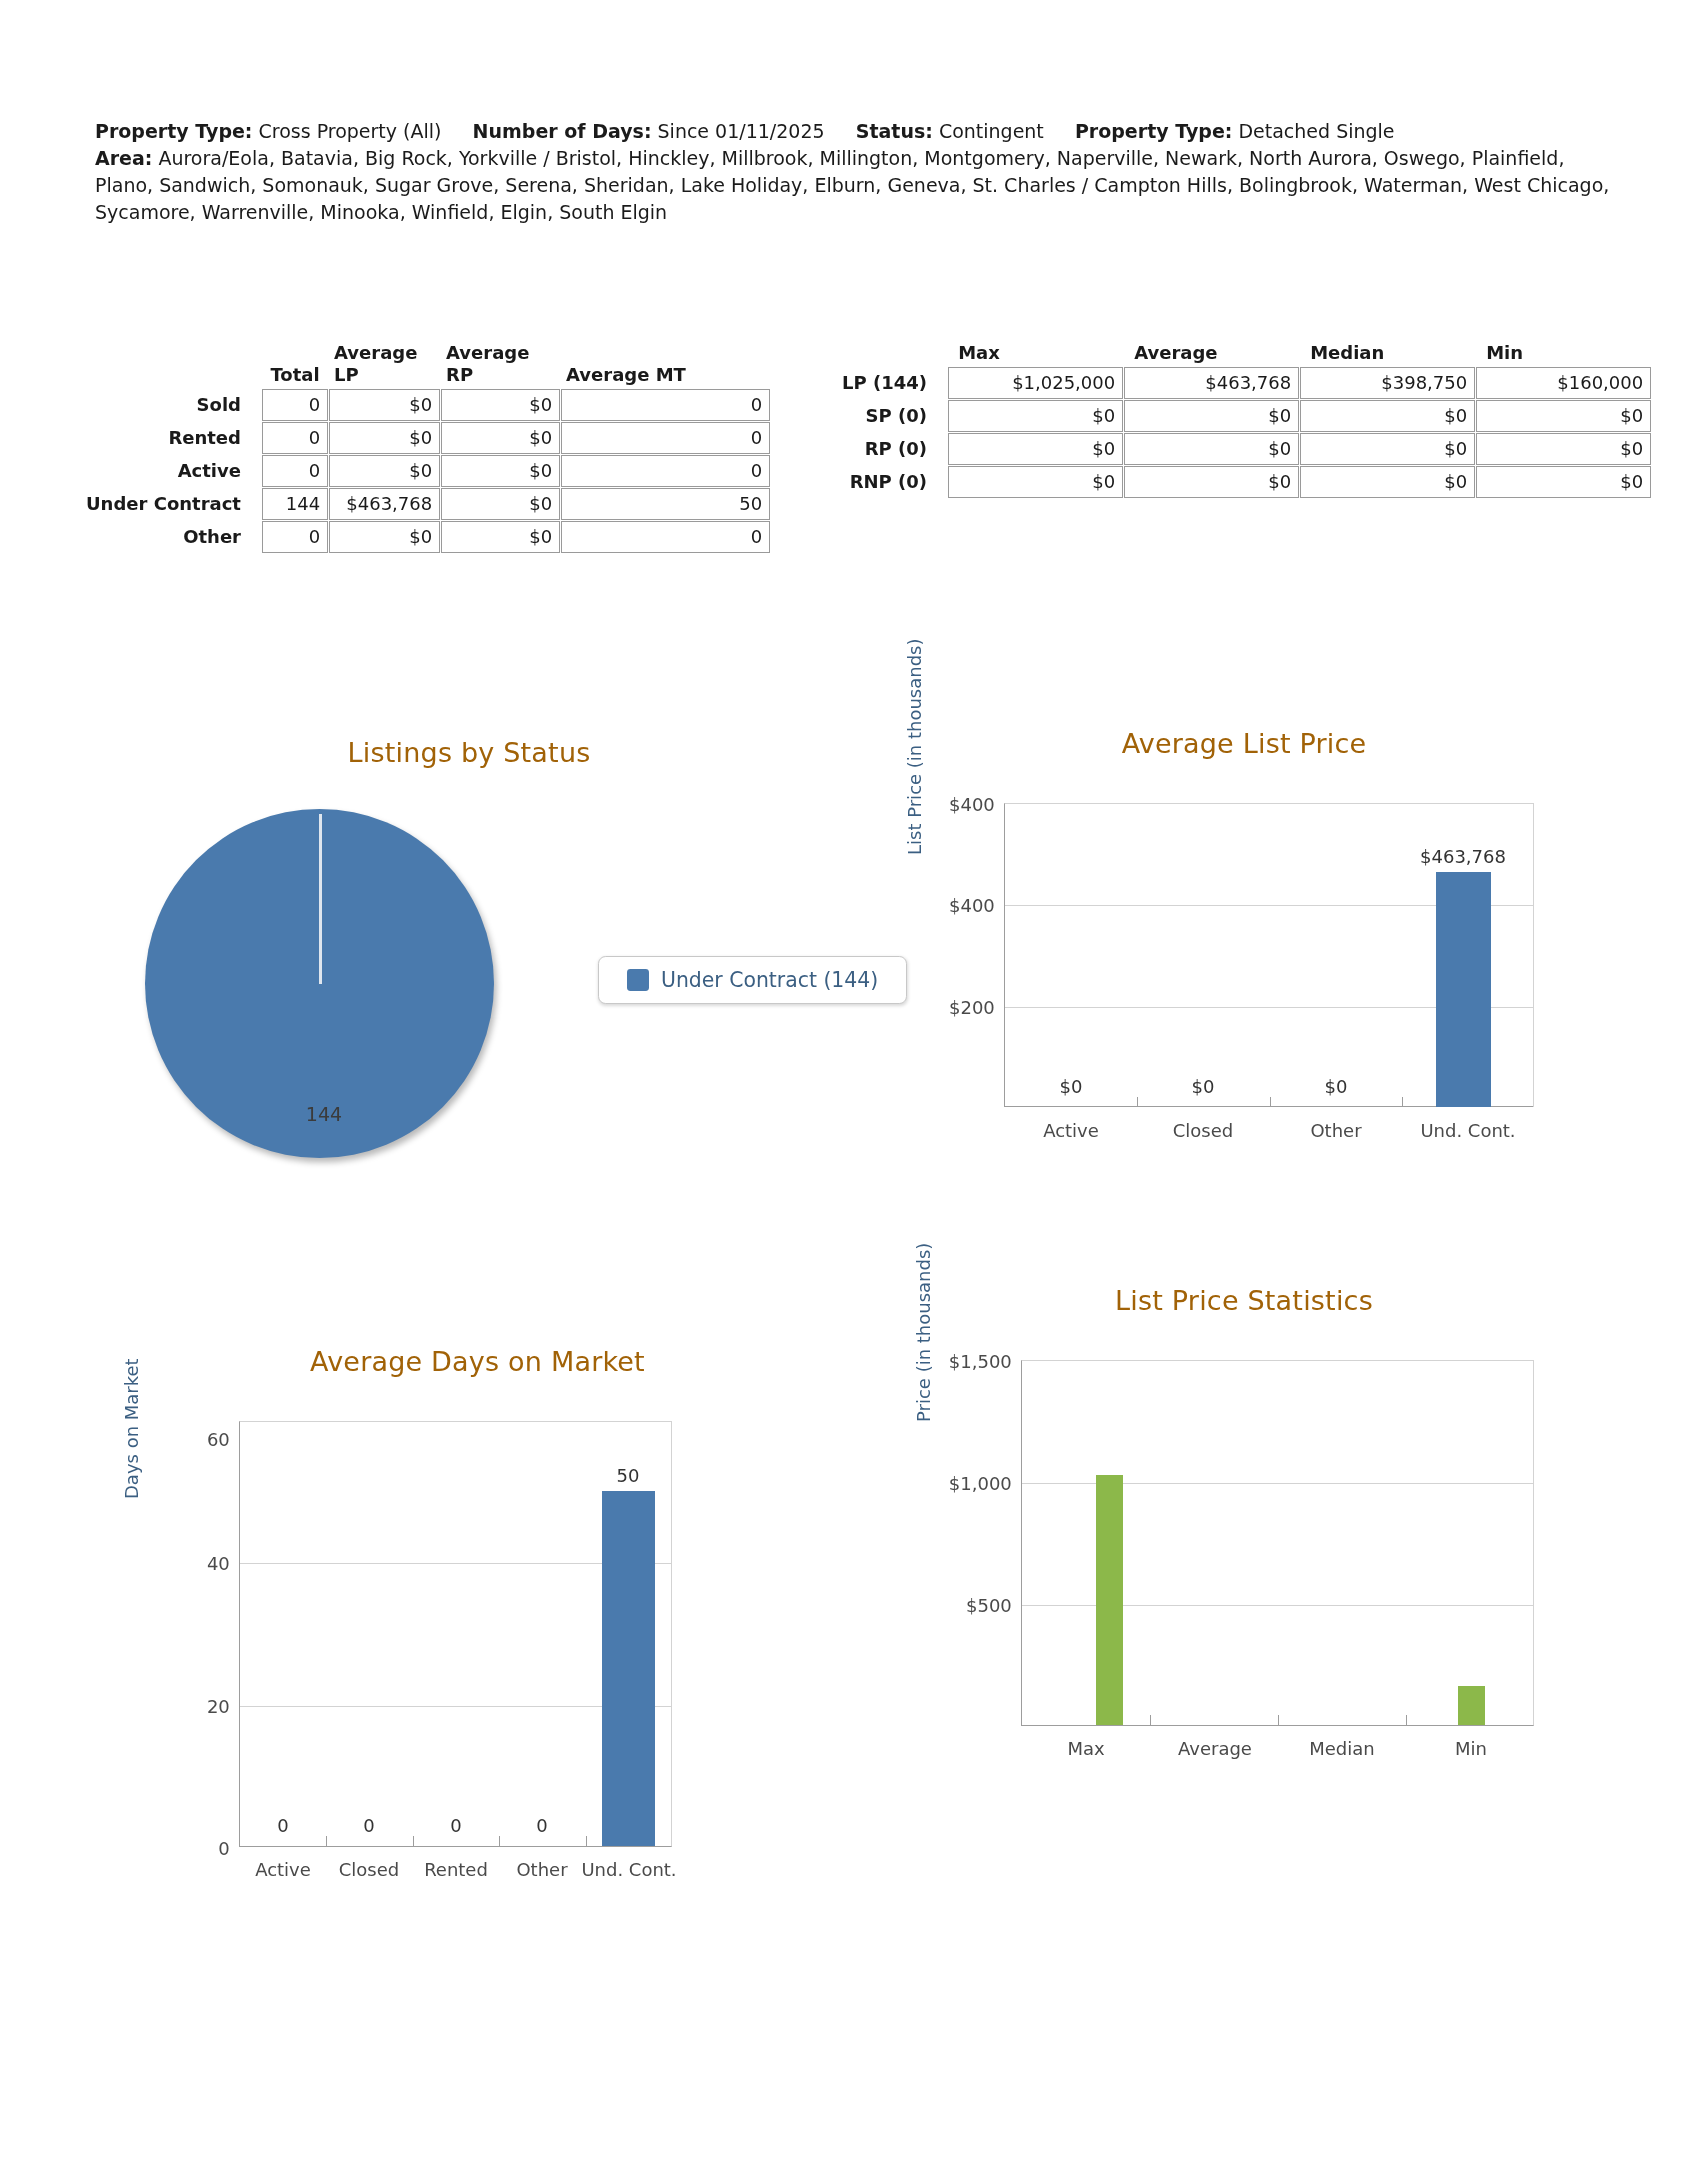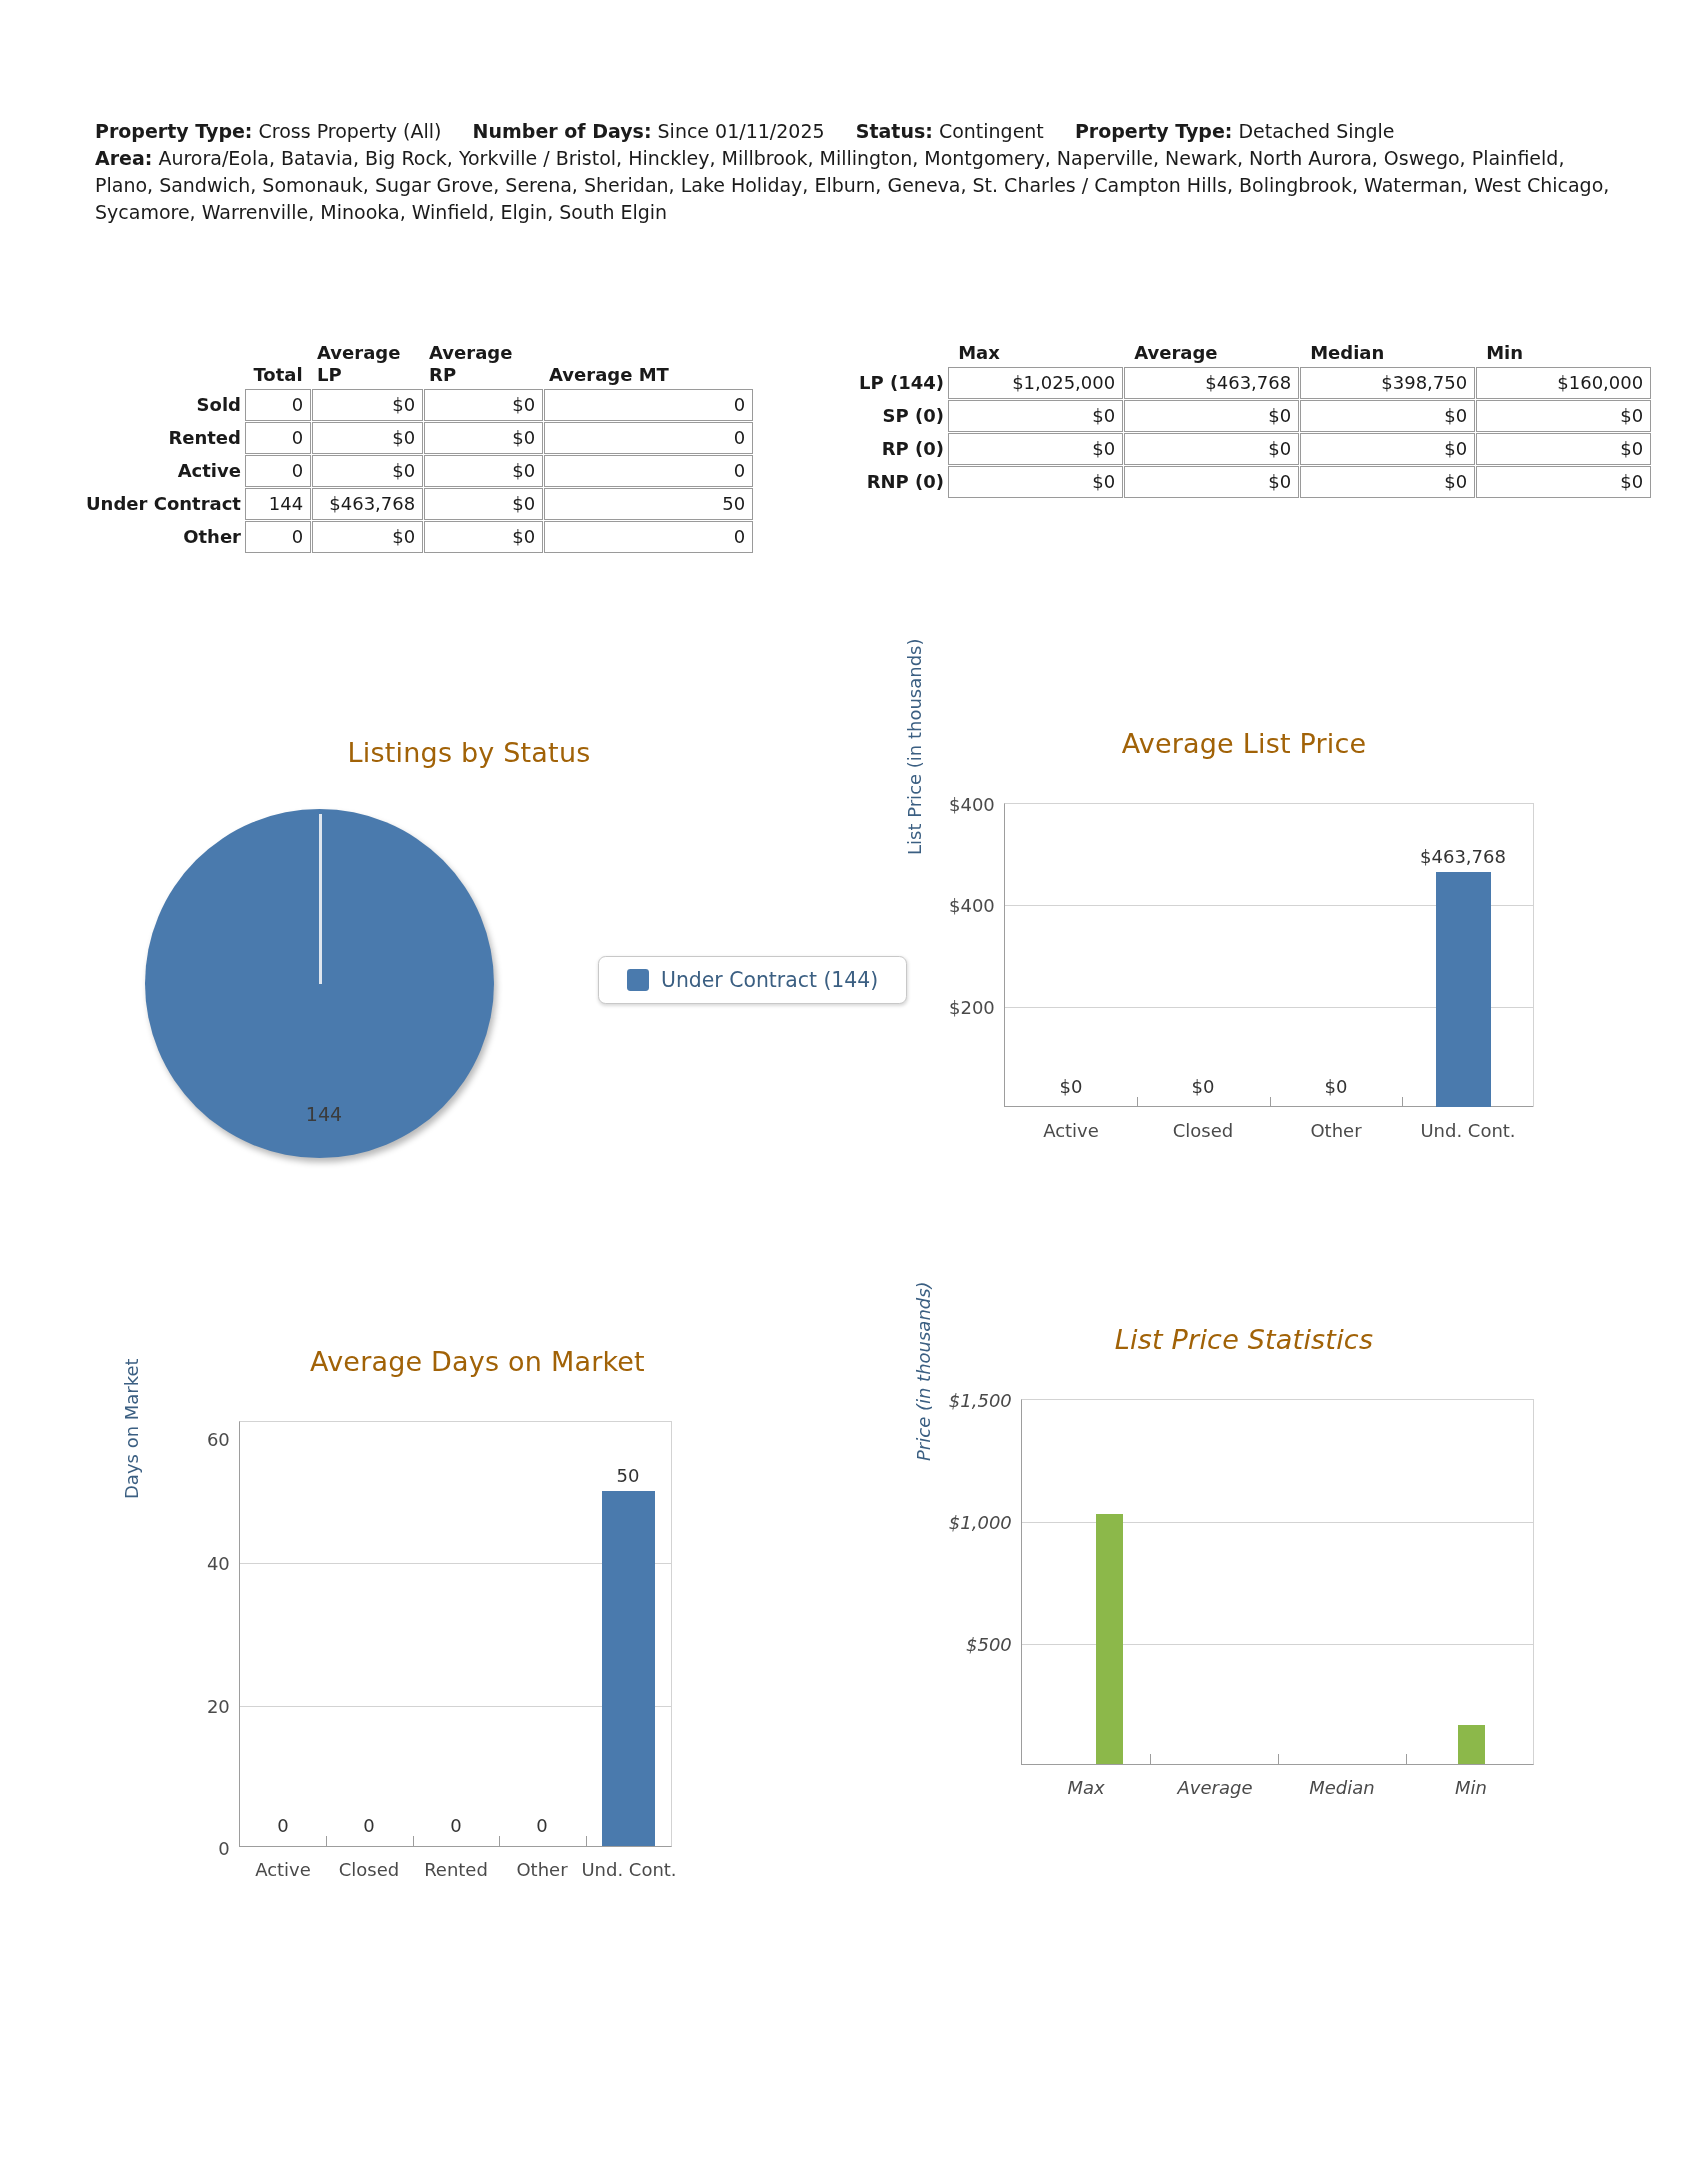--- a/index.html
+++ b/index.html
@@ -37,21 +37,21 @@
     border-spacing: 1.7px;
     font-size: 18px;
   }
   .tbl td, .tbl th {
     padding: 0;
     font-weight: normal;
   }
   .tbl .rowlab {
     text-align: right;
     font-weight: bold;
-    padding-right: 3px;
+    padding-right: 20px;
     white-space: nowrap;
     background: transparent;
     border: none;
   }
   .tbl .colhead {
     font-weight: bold;
     text-align: left;
     padding: 0 5.1px 1.7px 5.1px;
     vertical-align: bottom;
     border: none;
@@ -255,24 +255,23 @@
     transform: rotate(-90deg);
     transform-origin: left top;
     font-size: 18px;
     white-space: nowrap;
   }
 
   
   #panel-lps {
     position: absolute;
     left: 852px;
-    top: 1324px;
+    top: 1285px;
     width: 784px;
     height: 596px;
-    font-style: italic;
   }
   #panel-lps .plot {
     position: absolute;
     left: 169px;
     top: 75px;
     width: 513px;
     height: 366px;
     border-left: 0.9px solid #9d9d9d;
     border-top: 0.9px solid #d3d3d3;
     border-right: 0.9px solid #d3d3d3;

